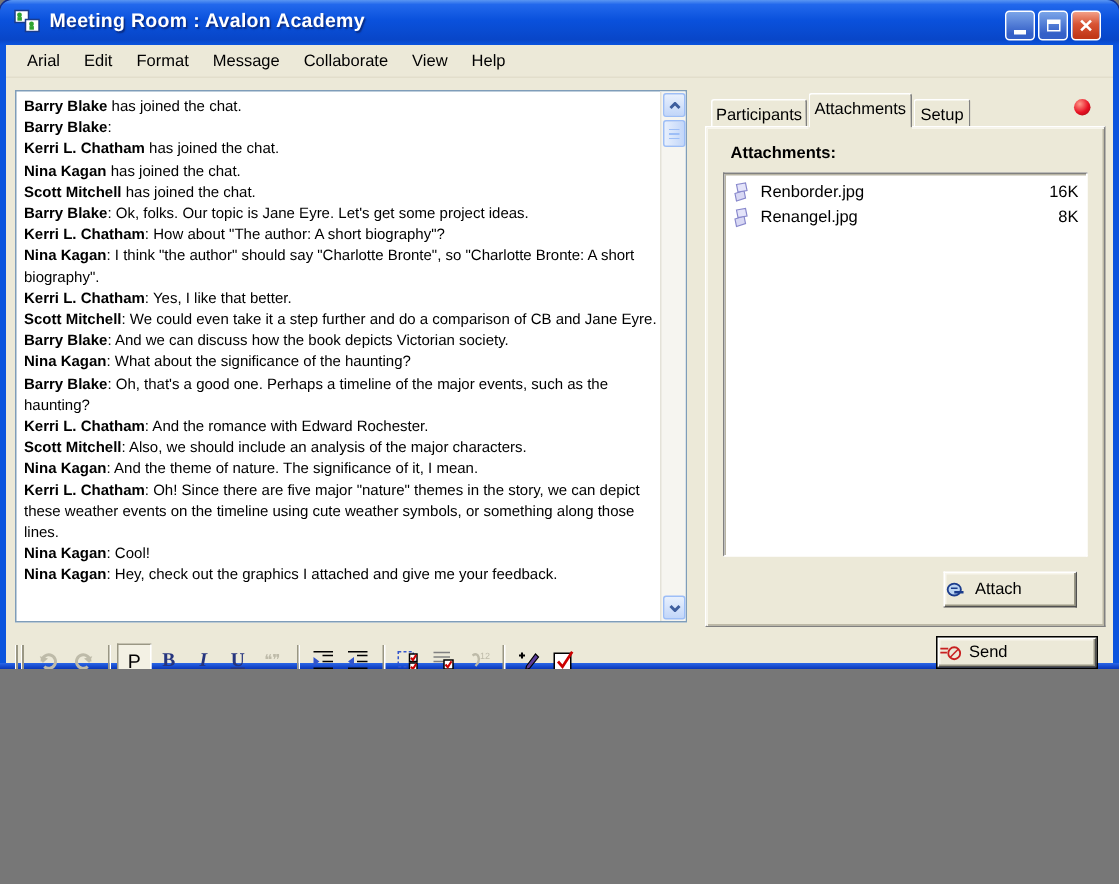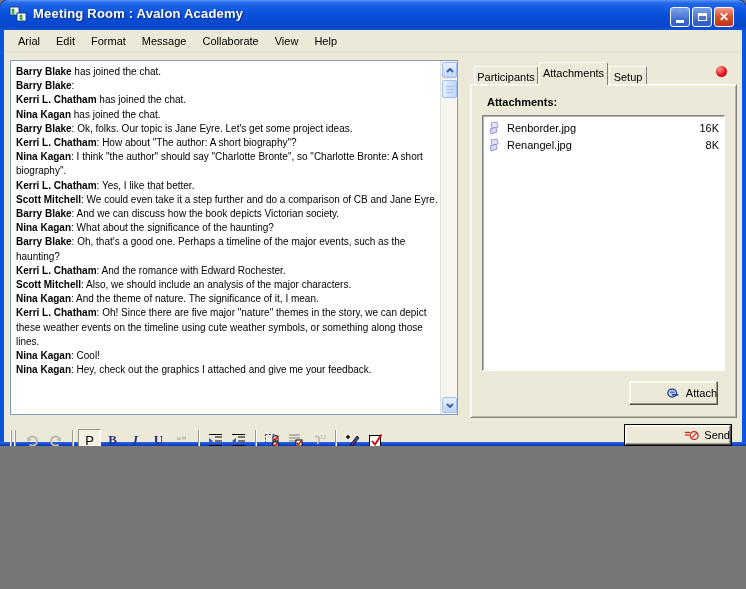--- a/index.html
+++ b/index.html
@@ -70,21 +70,21 @@
     border:1px solid #808080; border-bottom-color:#fff; border-right-color:#fff;
     box-shadow:inset 1px 1px 0 #B9B5A4; z-index:4; padding:3px 2px; overflow:hidden; }
   .file-row{ display:flex; align-items:center; height:17px; font-size:11px; padding:0 3px; }
   .file-icon{ width:15px; height:14px; margin-right:4px; flex:0 0 auto; }
   .file-name{ flex:1; }
   .file-size{ text-align:right; }
 
   
   .c-btn{ background:#ECE9D8; border:1px solid; border-color:#FFFFFF #505050 #505050 #FFFFFF;
     box-shadow:inset -1px -1px 0 #9A9784, inset 1px 1px 0 #F8F6EC;
-    font-size:11px; color:#000; display:flex; align-items:center; justify-content:flex-end; gap:5px; }
+    font-size:11px; color:#000; display:flex; align-items:center; justify-content:flex-start; gap:5px; }
   .attach-btn{ position:absolute; left:629px; top:381px; width:89px; height:24px; z-index:4; }
   .abtn{ position:absolute; left:625px; width:106px; height:20px; }
   .abtn.default{ outline:1px solid #000; }
 
   
   .toolbar{ position:absolute; left:10px; top:427px; height:26px; width:612px; display:flex;
     align-items:center; }
   .gripper{ width:7px; height:20px; margin-right:4px;
     background:repeating-linear-gradient(90deg,#fff 0 1px,#9A9784 1px 2px,transparent 2px 4px); }
   .tsep{ width:1px; height:20px; background:#9A9784; box-shadow:1px 0 0 #fff; margin:0 5px; }
@@ -166,20 +166,21 @@
     <div class="chat-text" id="chat-messages">
 
         <div class="msg"><b>Barry Blake</b><span> has joined the chat.</span></div>
 
         <div class="msg"><b>Barry Blake</b><span>:</span></div>
 
         <div class="msg"><b>Kerri L. Chatham</b><span> has joined the chat.</span></div>
 
         <div class="msg"><b>Nina Kagan</b><span> has joined the chat.</span></div>
 
+        <div class="msg"><b>Scott Mitchell</b><span> has joined the chat.</span></div>
 
         <div class="msg"><b>Barry Blake</b><span>: Ok, folks. Our topic is Jane Eyre. Let's get some project ideas.</span></div>
 
         <div class="msg"><b>Kerri L. Chatham</b><span>: How about "The author: A short biography"?</span></div>
 
         <div class="msg"><b>Nina Kagan</b><span>: I think "the author" should say "Charlotte Bronte", so "Charlotte Bronte: A short biography".</span></div>
 
         <div class="msg"><b>Kerri L. Chatham</b><span>: Yes, I like that better.</span></div>
 
         <div class="msg"><b>Scott Mitchell</b><span>: We could even take it a step further and do a comparison of CB and Jane Eyre.</span></div>

